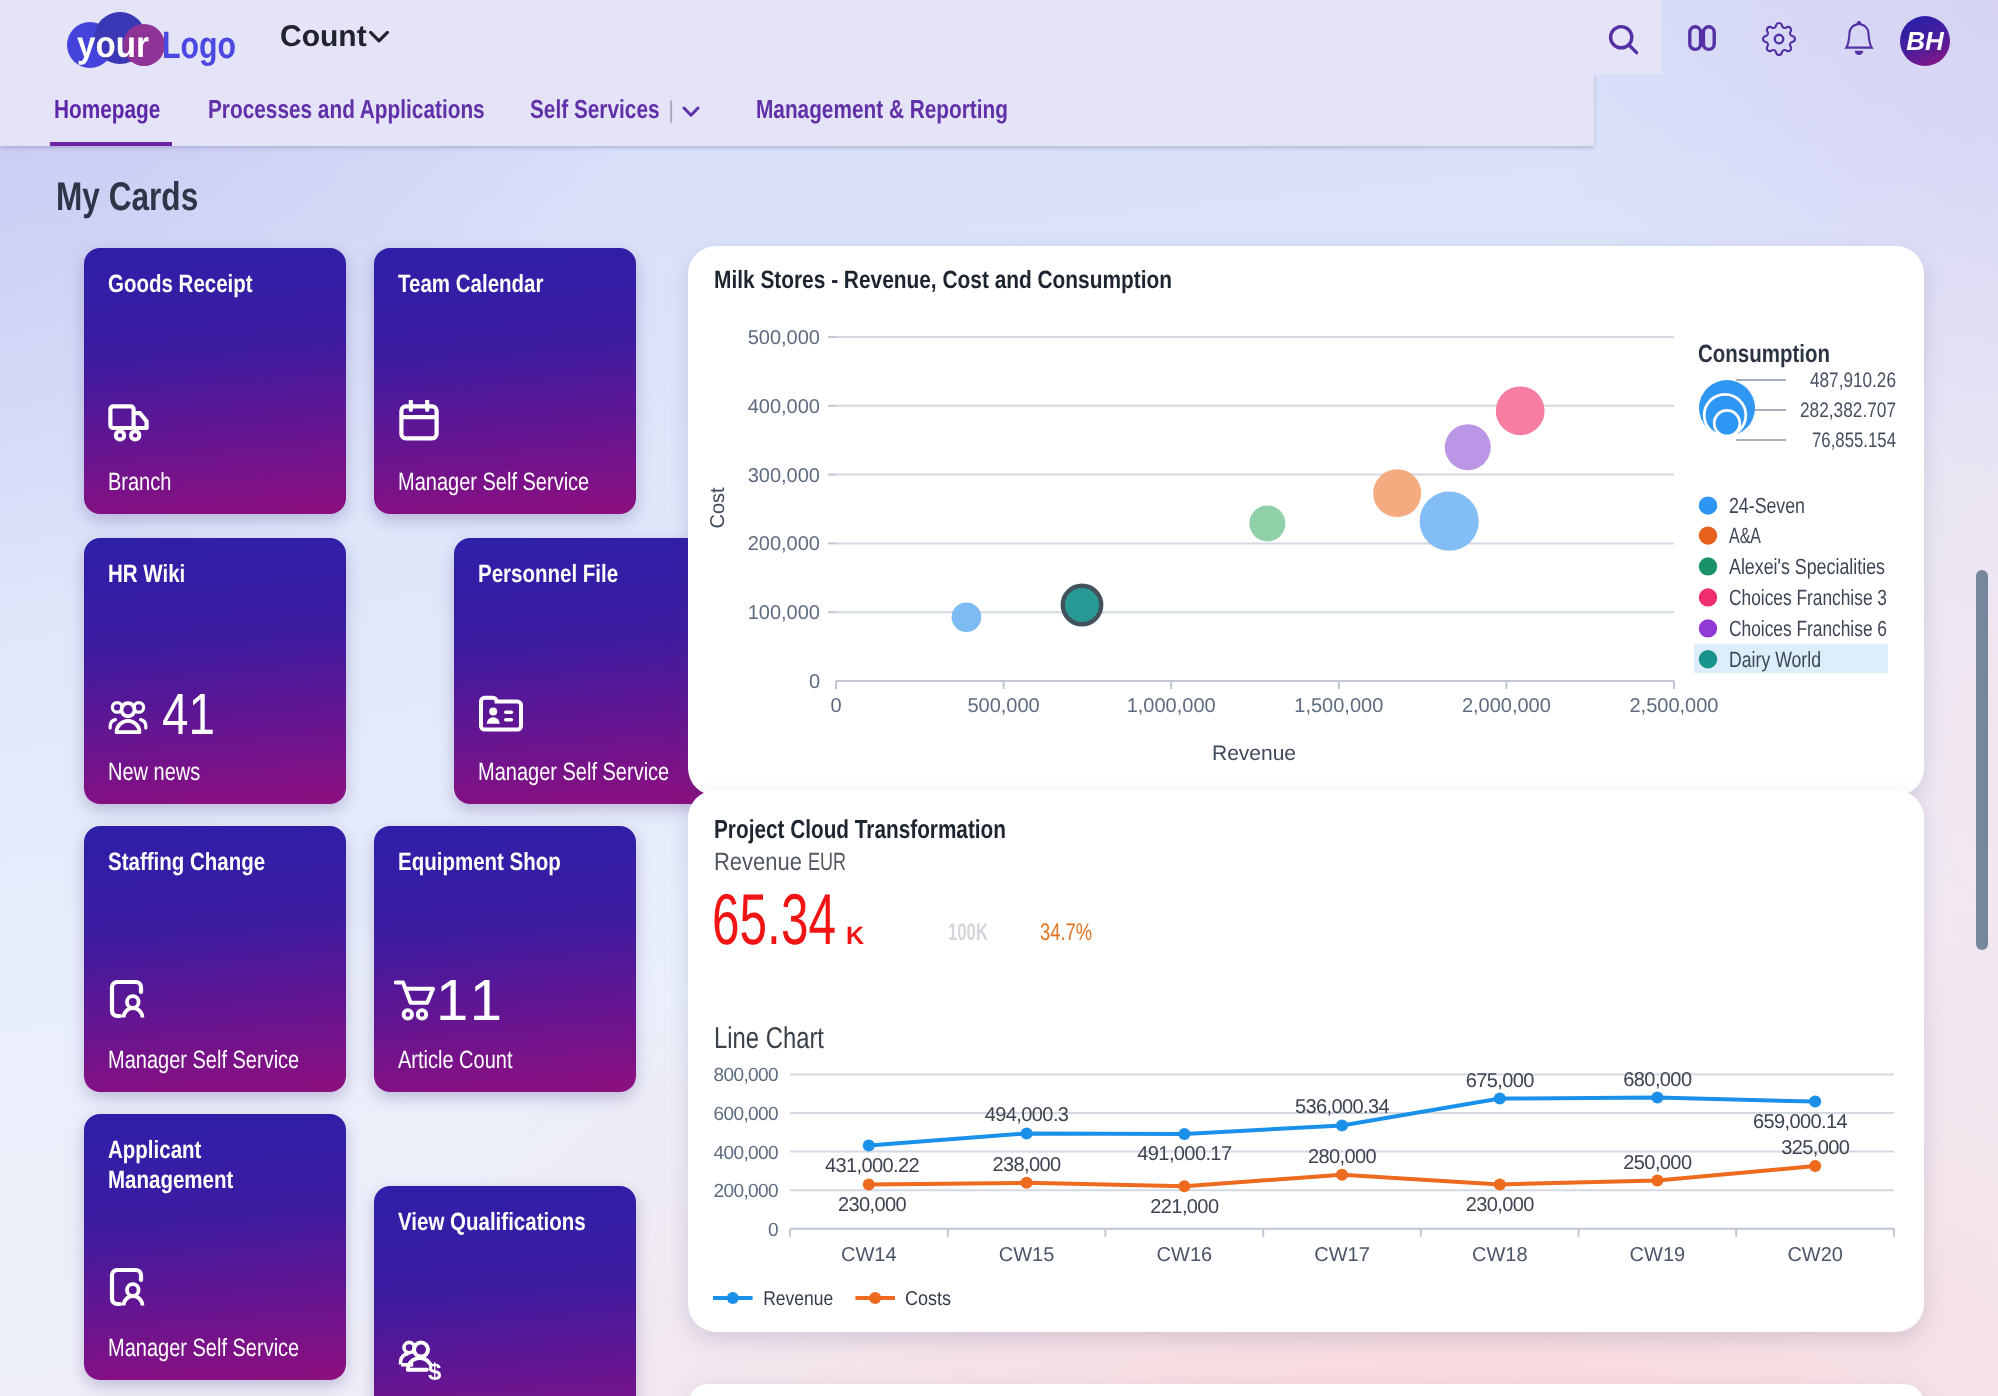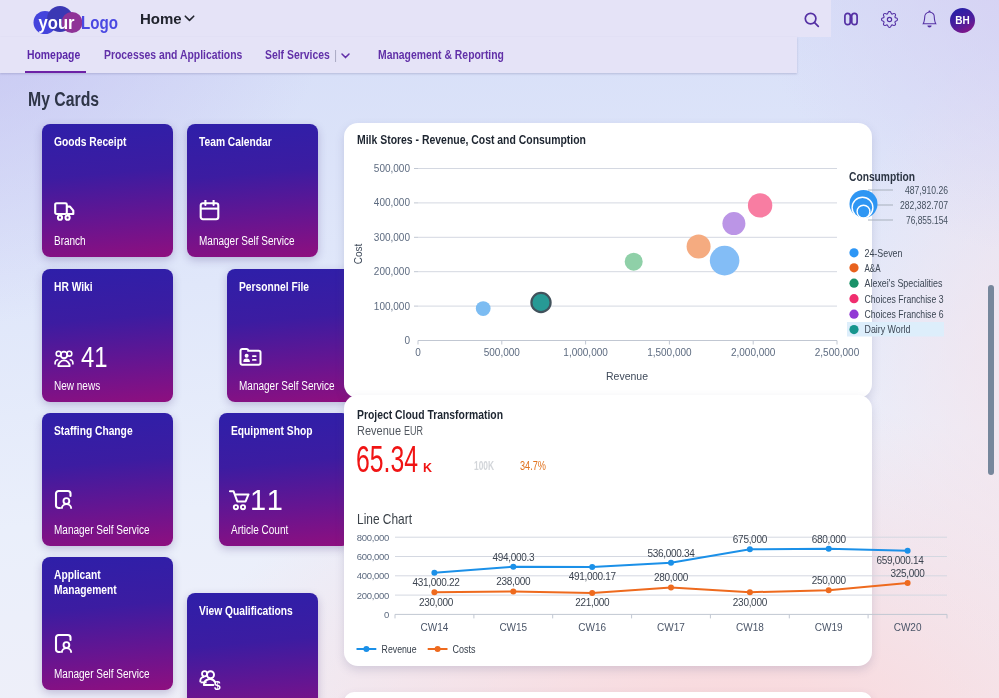--- a/index.html
+++ b/index.html
@@ -18,55 +18,55 @@
   .navitem { position:absolute; top:10px; font-size:13px; font-weight:bold; color:#6130a8; white-space:nowrap; transform:scaleX(0.8); transform-origin:left top; }
   .homeul { position:absolute; left:25px; top:33.5px; width:61px; height:2.5px; background:#6d22a6; }
   .home { position:absolute; left:140px; top:10px; font-size:15px; font-weight:bold; color:#21242e; }
   .mycards { position:absolute; left:28px; top:88px; font-size:20px; font-weight:bold; color:#2e3547; transform:scaleX(0.79); transform-origin:left top; }
   .tile { position:absolute; width:131px; height:133px; border-radius:8px;
     background: linear-gradient(175deg, #2e1fa9 0%, #3c1ca1 38%, #661591 70%, #8e0f7f 100%);
     color:#fff; box-shadow: 0 3px 8px rgba(60,40,120,0.25); }
   .tile .t { position:absolute; left:12px; top:11px; font-size:12.5px; font-weight:bold; line-height:15px; white-space:nowrap; transform:scaleX(0.82); transform-origin:left top; }
   .tile .icon { position:absolute; left:12px; bottom:36px; }
   .tile .sub { position:absolute; left:12px; bottom:9px; font-size:12.5px; font-weight:400; white-space:nowrap; transform:scaleX(0.8); transform-origin:left bottom; }
-  .card { position:absolute; left:344px; width:528px; background:#fff; border-radius:14px;
+  .card { position:absolute; left:344px; width:618px; background:#fff; border-radius:14px;
     box-shadow: 0 4px 10px rgba(80,80,130,0.18); }
   .scrollthumb { position:absolute; left:988px; top:285px; width:6px; height:190px; border-radius:3px; background:#76879c; }
 </style>
 </head>
 <body>
   <div class="topbar">
     <svg style="position:absolute;left:30px;top:2px" width="100" height="34" viewBox="0 0 100 34">
       <circle cx="15" cy="20.5" r="11.5" fill="#4444dc"></circle>
       <circle cx="30" cy="17" r="13" fill="#3a38b4"></circle>
       <circle cx="42" cy="20.5" r="10.5" fill="#8f3397"></circle>
       <text x="8.5" y="26.5" font-size="18.5" font-weight="bold" fill="#ffffff" textLength="36" lengthAdjust="spacingAndGlyphs">your</text>
       <text x="51" y="27" font-size="19" font-weight="bold" fill="#4a48e2" textLength="37" lengthAdjust="spacingAndGlyphs">Logo</text>
     </svg>
-    <div class="home">Home</div>
+    <div class="home">Count</div>
     <svg style="position:absolute;left:184px;top:15px" width="11" height="7" viewBox="0 0 11 7">
       <path d="M1.3 1.2 L5.5 5.4 L9.7 1.2" fill="none" stroke="#21242e" stroke-width="1.6" stroke-linecap="round" stroke-linejoin="round"></path>
     </svg>
     <svg style="position:absolute;left:803px;top:11px" width="18" height="18" viewBox="0 0 18 18">
       <circle cx="7.6" cy="7.6" r="5.3" fill="none" stroke="#5430a4" stroke-width="1.7"></circle>
       <line x1="11.6" y1="11.6" x2="15.3" y2="15.3" stroke="#5430a4" stroke-width="1.7" stroke-linecap="round"></line>
     </svg>
     <svg style="position:absolute;left:843px;top:11px" width="16" height="16" viewBox="0 0 16 16">
       <path d="M1.9 5.1 a2.7 2.7 0 0 1 5.4 0 v5.9 a2.7 2.7 0 1 1 -5.4 0 z" fill="none" stroke="#5430a4" stroke-width="1.7"></path>
       <path d="M8.7 5.1 a2.7 2.7 0 0 1 5.4 0 v5.9 a2.7 2.7 0 1 1 -5.4 0 z" fill="none" stroke="#5430a4" stroke-width="1.7"></path>
       <rect x="6.8" y="6.8" width="2.4" height="4" fill="#5430a4"></rect>
     </svg>
     <svg style="position:absolute;left:881px;top:11px" width="17" height="17" viewBox="0 0 16 16" fill="#5430a4">
       <path d="M9.796 1.343c-.527-1.79-3.065-1.79-3.592 0l-.094.319a.873.873 0 0 1-1.255.52l-.292-.16c-1.64-.892-3.433.902-2.54 2.541l.159.292a.873.873 0 0 1-.52 1.255l-.319.094c-1.79.527-1.79 3.065 0 3.592l.319.094a.873.873 0 0 1 .52 1.255l-.16.292c-.892 1.64.901 3.434 2.541 2.54l.292-.159a.873.873 0 0 1 1.255.52l.094.319c.527 1.79 3.065 1.79 3.592 0l.094-.319a.873.873 0 0 1 1.255-.52l.292.16c1.64.893 3.434-.902 2.54-2.541l-.159-.292a.873.873 0 0 1 .52-1.255l.319-.094c1.79-.527 1.79-3.065 0-3.592l-.319-.094a.873.873 0 0 1-.52-1.255l.16-.292c.893-1.64-.902-3.433-2.541-2.54l-.292.159a.873.873 0 0 1-1.255-.52l-.094-.319zm-2.633.283c.246-.835 1.428-.835 1.674 0l.094.319a1.873 1.873 0 0 0 2.693 1.115l.291-.16c.764-.415 1.6.42 1.184 1.185l-.159.292a1.873 1.873 0 0 0 1.116 2.692l.318.094c.835.246.835 1.428 0 1.674l-.319.094a1.873 1.873 0 0 0-1.115 2.693l.16.291c.415.764-.42 1.6-1.185 1.184l-.291-.159a1.873 1.873 0 0 0-2.693 1.116l-.094.318c-.246.835-1.428.835-1.674 0l-.094-.319a1.873 1.873 0 0 0-2.692-1.115l-.292.16c-.764.415-1.6-.42-1.184-1.185l.159-.291A1.873 1.873 0 0 0 1.945 8.93l-.319-.094c-.835-.246-.835-1.428 0-1.674l.319-.094A1.873 1.873 0 0 0 3.06 4.377l-.16-.292c-.415-.764.42-1.6 1.185-1.184l.292.159a1.873 1.873 0 0 0 2.692-1.115l.094-.319z"></path>
       <circle cx="8" cy="8" r="2" fill="none" stroke="#5430a4" stroke-width="1.1"></circle>
     </svg>
     <svg style="position:absolute;left:921px;top:10px" width="17" height="18" viewBox="0 0 16 16" fill="#5430a4">
       <path d="M8 16a2 2 0 0 0 2-2H6a2 2 0 0 0 2 2zM8 1.918l-.797.161A4.002 4.002 0 0 0 4 6c0 .628-.134 2.197-.459 3.742-.16.767-.376 1.566-.663 2.258h10.244c-.287-.692-.502-1.49-.663-2.258C12.134 8.197 12 6.628 12 6a4.002 4.002 0 0 0-3.203-3.92L8 1.918zM14.22 12c.223.447.481.801.78 1H1c.299-.199.557-.553.78-1C2.68 10.2 3 6.88 3 6c0-2.42 1.72-4.44 4.005-4.901a1 1 0 1 1 1.99 0A5.002 5.002 0 0 1 13 6c0 .88.32 4.2 1.22 6z"></path>
     </svg>
-    <div style="position:absolute;left:950px;top:7.5px;width:25px;height:25px;border-radius:50%;background:linear-gradient(155deg,#2b20a6 15%,#4c1d9c 55%,#8c1485 95%);color:#fff;font-size:10px;font-weight:bold;text-align:center;line-height:25px;">BH</div>
+    <div style="position:absolute;left:950px;top:7.5px;width:25px;height:25px;border-radius:50%;background:linear-gradient(155deg,#2b20a6 15%,#4c1d9c 55%,#8c1485 95%);color:#fff;font-size:13px;font-weight:bold;text-align:center;line-height:25px;font-style:italic;">BH</div>
   </div>
   <div class="nav">
     <div class="navitem" style="left:27px;color:#5b27a8;">Homepage</div>
     <div class="navitem" style="left:104px;">Processes and Applications</div>
     <div class="navitem" style="left:265px;">Self Services</div>
     <div class="navitem" style="left:334px;color:#a9a9c2;font-weight:400;transform:none;font-size:12px;top:11px;">|</div>
     <svg style="position:absolute;left:341px;top:16px" width="9" height="6" viewBox="0 0 9 6">
       <path d="M1 1 L4.5 4.6 L8 1" fill="none" stroke="#6130a8" stroke-width="1.5" stroke-linecap="round" stroke-linejoin="round"></path>
     </svg>
     <div class="navitem" style="left:378px;">Management &amp; Reporting</div>
@@ -121,21 +121,21 @@
   </div>
   <div class="tile" style="left:42px;top:413px;text-align:center;">
     <div class="t">Staffing Change</div>
     <svg class="icon" width="20" height="21" viewBox="0 0 20 21">
       <path d="M6 19 H4.6 a2.6 2.6 0 0 1 -2.6 -2.6 V4.6 A2.6 2.6 0 0 1 4.6 2 h9.3 a2.6 2.6 0 0 1 2.6 2.6 V7" fill="none" stroke="#fff" stroke-width="2.1" stroke-linecap="round"></path>
       <circle cx="12.4" cy="12" r="2.9" fill="none" stroke="#fff" stroke-width="1.9"></circle>
       <path d="M7.8 19.8 a4.7 4.7 0 0 1 9.4 0" fill="none" stroke="#fff" stroke-width="1.9"></path>
     </svg>
     <div class="sub">Manager Self Service</div>
   </div>
-  <div class="tile" style="left:187px;top:413px;margin-left:32px;">
+  <div class="tile" style="left:187px;top:413px;">
     <div class="t">Equipment Shop</div>
     <svg class="icon" style="left:10px;bottom:35px" width="22" height="22" viewBox="0 0 22 22">
       <path d="M0.9 2.2 h3.6 l1.2 3.2 m0 0 l2.6 7 h8.3 l2.9-7 z" fill="none" stroke="#fff" stroke-width="2" stroke-linejoin="round" stroke-linecap="round"></path>
       <circle cx="6.9" cy="18.2" r="2.1" fill="none" stroke="#fff" stroke-width="1.9"></circle>
       <circle cx="14" cy="18.2" r="2.1" fill="none" stroke="#fff" stroke-width="1.9"></circle>
     </svg>
     <svg style="position:absolute;left:31px;bottom:35px;" width="36" height="22" viewBox="0 0 36 22">
       <text x="0" y="21" font-size="29" fill="#fff" textLength="33" lengthAdjust="spacing" font-family="Liberation Sans, sans-serif">11</text>
     </svg>
     <div class="sub">Article Count</div>

